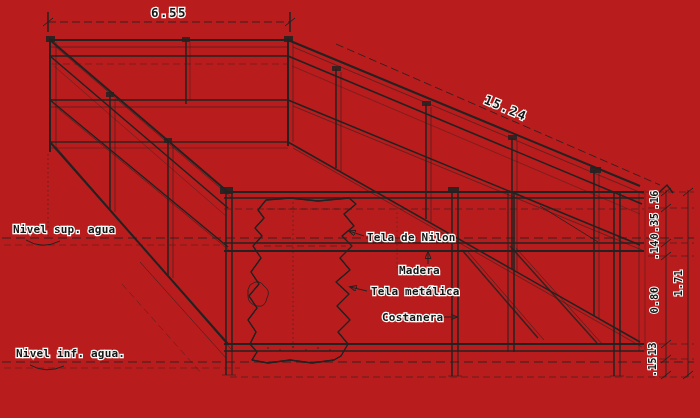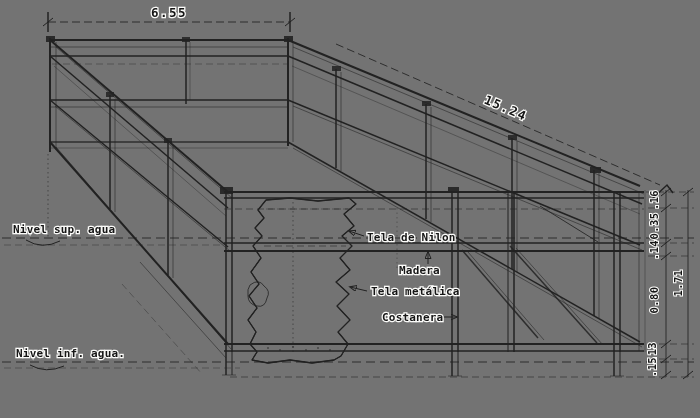--- a/index.html
+++ b/index.html
@@ -1,18 +1,18 @@
 <!DOCTYPE html>
 <html><head>
 <meta charset="utf-8">
 <style>
   html,body{margin:0;padding:0;background:#e8e8e4;}
   .canvas{
     width:700px;height:418px;margin:0 auto;position:relative;
-    background:#737373;overflow:hidden;
+    background:#b91c1c;overflow:hidden;
     font-family:"DejaVu Sans Mono","Liberation Mono",monospace;
   }
   svg{display:block;width:700px;height:418px;}
   svg line, svg path, svg polyline{stroke:#222;fill:none;stroke-linecap:butt;}
   .w2{stroke-width:2;}
   .w15{stroke-width:1.5;}
   .w1{stroke-width:1;}
   .lt{opacity:.55;}
   .lt2{opacity:.38;}
   .dk{opacity:.85;}

